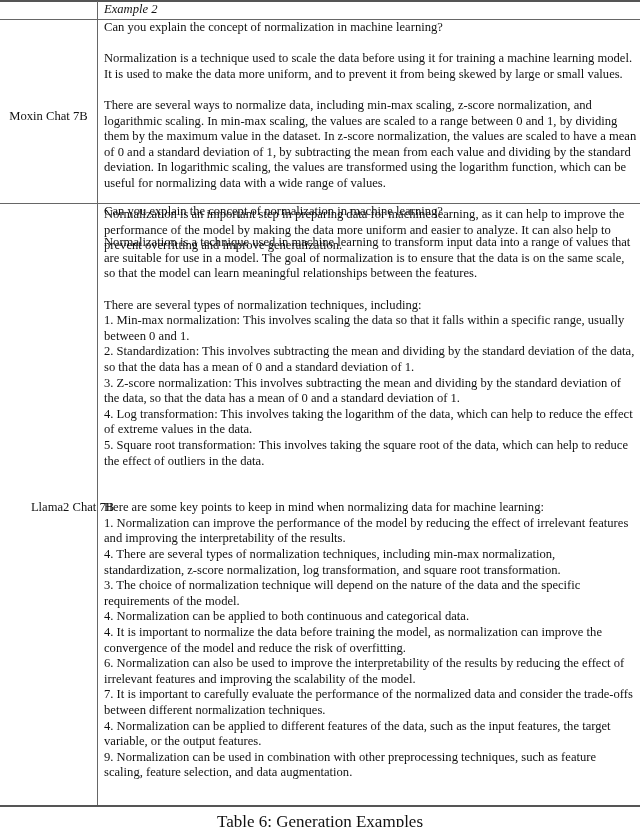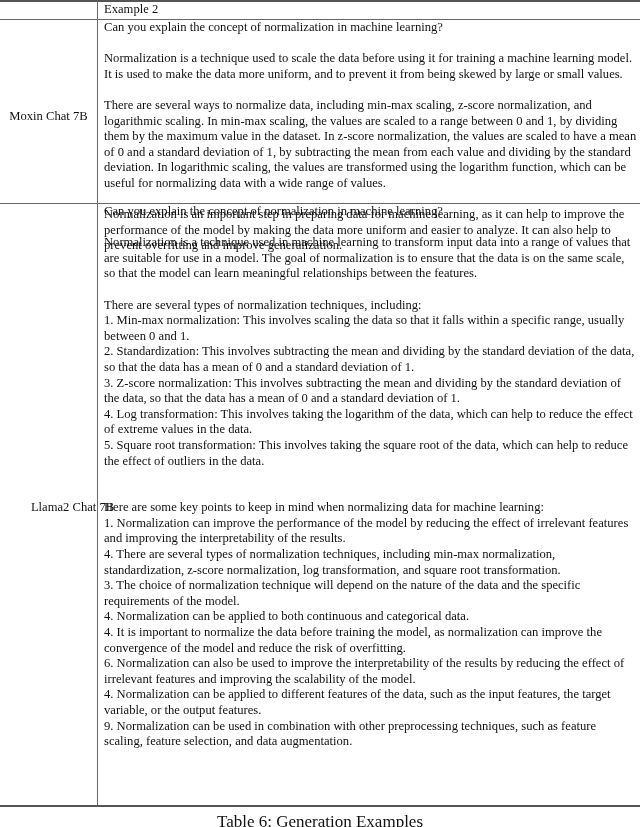--- a/index.html
+++ b/index.html
@@ -29,21 +29,21 @@
     font-size: 17px; line-height: 20px;
   }
 </style>
 </head>
 <body>
 
 <div class="table">
   <div class="rule thick" style="top:0px;"></div>
   <div class="vline" style="top:1px;height:804px;"></div>
 
-  <div class="cell" style="top:2px;">Example 2</div>
+  <div class="cell" style="top:2px;font-style:italic;">Example 2</div>
   <div class="rule thin" style="top:19px;"></div>
 
   <div class="label" style="top:109px;text-align:center;">Moxin Chat 7B</div>
   <div class="cell" style="top:20px;">
     <p>Can you explain the concept of normalization in machine learning?</p>
     <div class="gap"></div>
     <p>Normalization is a technique used to scale the data before using it for training a machine learning model. It is used to make the data more uniform, and to prevent it from being skewed by large or small values.</p>
     <div class="gap"></div>
     <p>There are several ways to normalize data, including min-max scaling, z-score normalization, and logarithmic scaling. In min-max scaling, the values are scaled to a range between 0 and 1, by dividing them by the maximum value in the dataset. In z-score normalization, the values are scaled to have a mean of 0 and a standard deviation of 1, by subtracting the mean from each value and dividing by the standard deviation. In logarithmic scaling, the values are transformed using the logarithm function, which can be useful for normalizing data with a wide range of values.</p>
     <div class="gap"></div>
@@ -65,20 +65,21 @@
     <p>5. Square root transformation: This involves taking the square root of the data, which can help to reduce the effect of outliers in the data.</p>
     <div class="gap"></div>
     <div class="gap"></div>
     <p>Here are some key points to keep in mind when normalizing data for machine learning:</p>
     <p>1. Normalization can improve the performance of the model by reducing the effect of irrelevant features and improving the interpretability of the results.</p>
     <p>4. There are several types of normalization techniques, including min-max normalization, standardization, z-score normalization, log transformation, and square root transformation.</p>
     <p>3. The choice of normalization technique will depend on the nature of the data and the specific requirements of the model.</p>
     <p>4. Normalization can be applied to both continuous and categorical data.</p>
     <p>4. It is important to normalize the data before training the model, as normalization can improve the convergence of the model and reduce the risk of overfitting.</p>
     <p>6. Normalization can also be used to improve the interpretability of the results by reducing the effect of irrelevant features and improving the scalability of the model.</p>
+    <p>7. It is important to carefully evaluate the performance of the normalized data and consider the trade-offs between different normalization techniques.</p>
     <p>4. Normalization can be applied to different features of the data, such as the input features, the target variable, or the output features.</p>
     <p>9. Normalization can be used in combination with other preprocessing techniques, such as feature scaling, feature selection, and data augmentation.</p>
 
   </div>
   <div class="rule thick" style="top:805px;"></div>
 </div>
 
 <div class="caption">Table 6: Generation Examples</div>
 
 </body></html>

